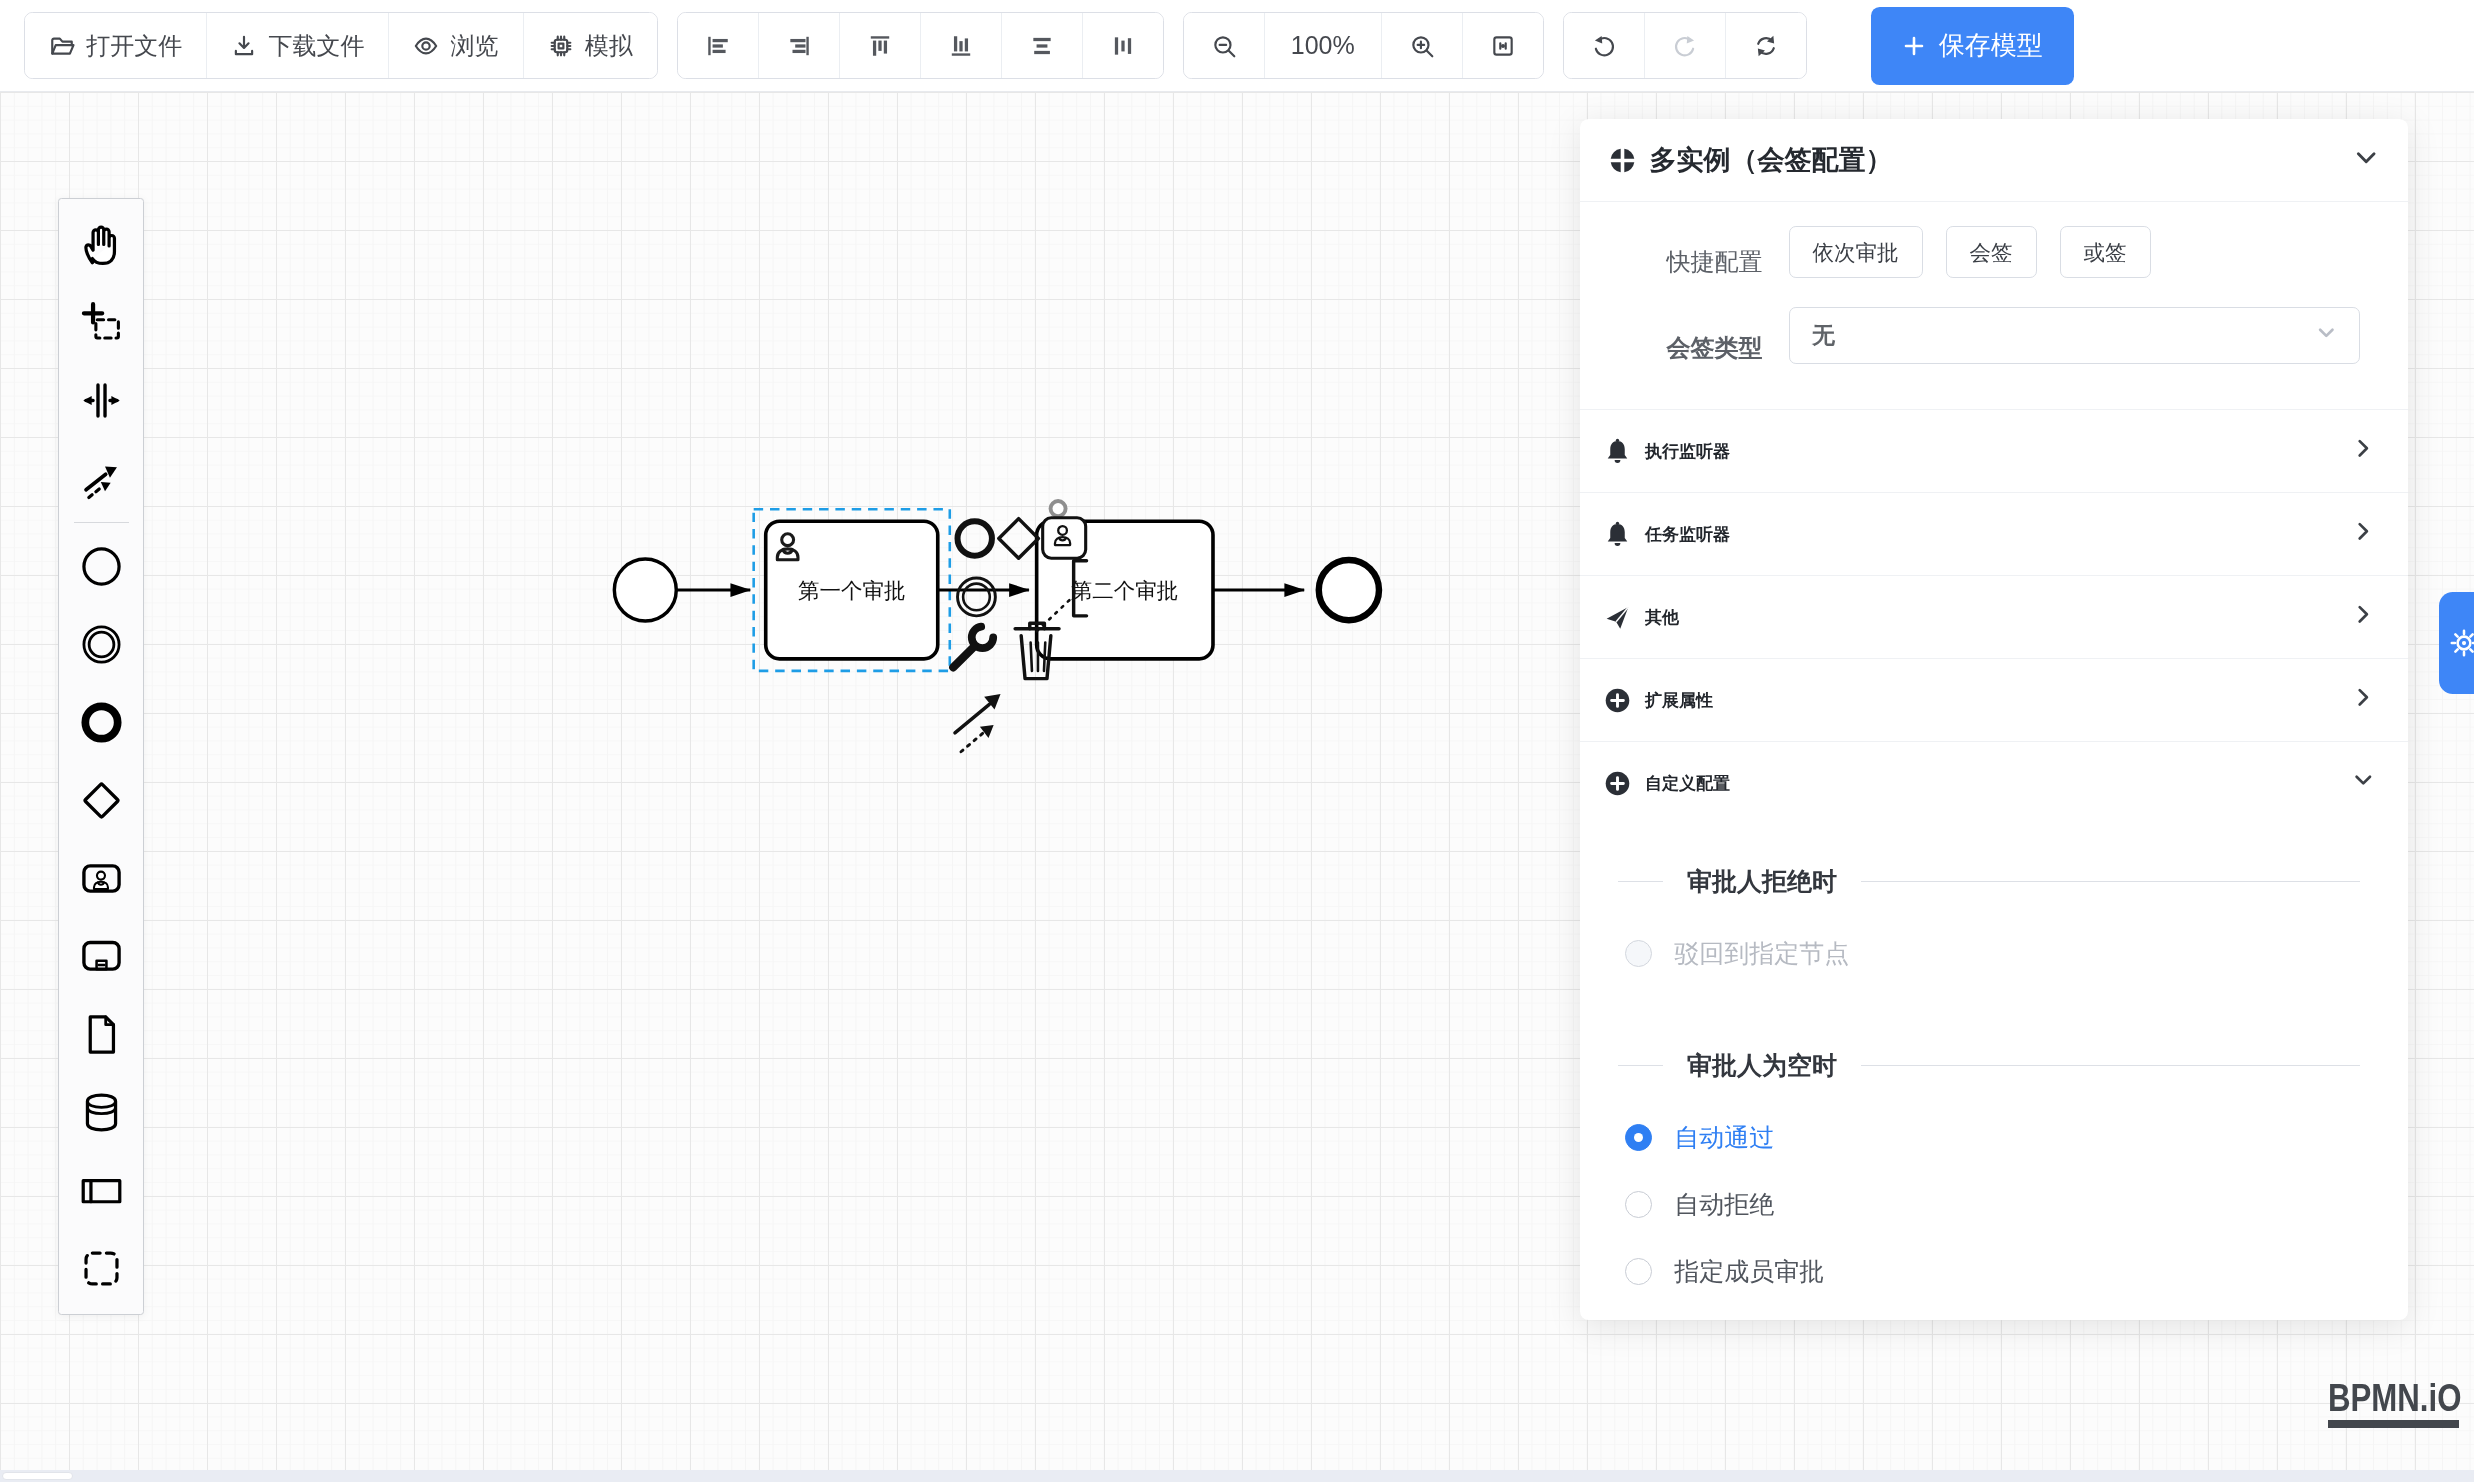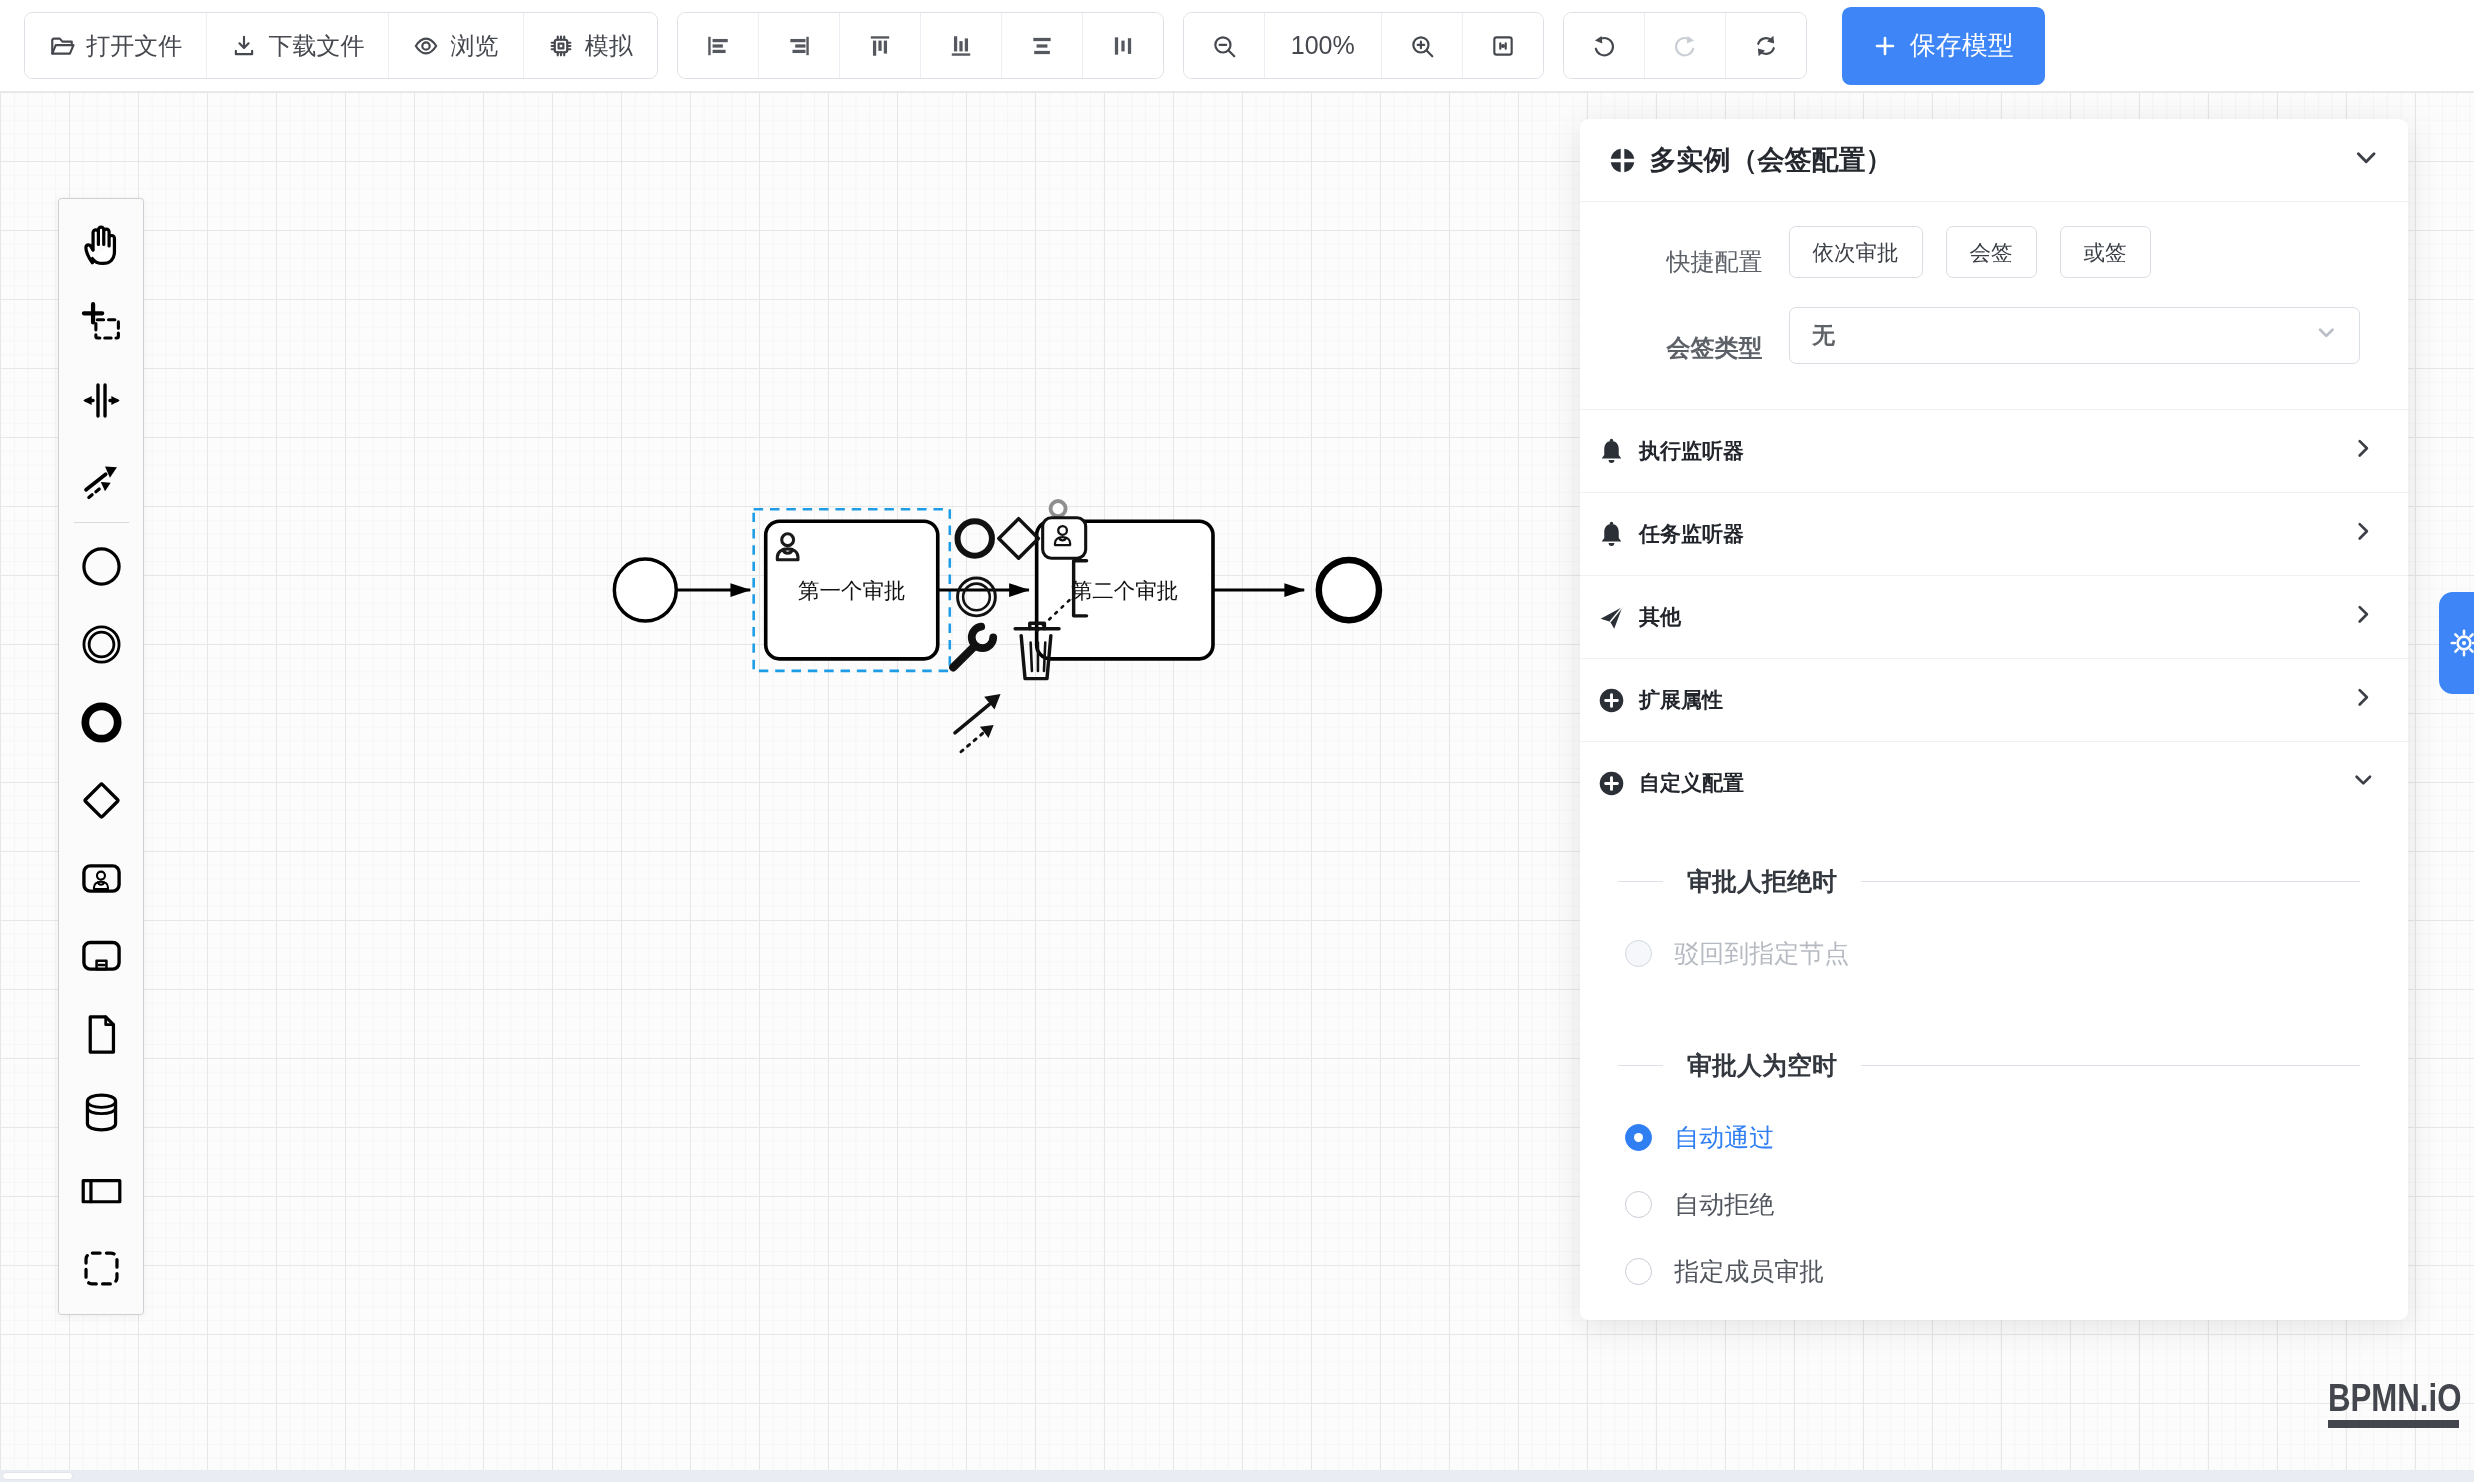--- a/index.html
+++ b/index.html
@@ -30,21 +30,21 @@
   .tgroup { display:flex; align-items:stretch; height:67px; border:1.7px solid #dcdfe6;
     border-radius:8.6px; background:#fff; overflow:hidden; }
   .tbtn { display:flex; align-items:center; gap:11.2px; padding:0 24px; font-size:24px;
     color:#45484e; border-right:1.7px solid #ebeef2; cursor:pointer; background:#fff; }
   .tbtn:last-child { border-right:0; }
   .tbtn.icn { padding:0 27px; }
   .tcell { display:flex; align-items:center; justify-content:center; min-width:117px;
     font-size:25px; color:#45484e; border-right:1.7px solid #ebeef2; }
   svg.ticon { stroke:#45484e; fill:none; stroke-width:2; stroke-linecap:round; stroke-linejoin:round; }
   svg.aicon { fill:#55585e; }
-  .save-btn { margin-left:16px; height:78px; padding:0 31px; border-radius:8.6px;
+  .save-btn { margin-left:45px; height:78px; padding:0 31px; border-radius:8.6px;
     background:var(--accent,#3e86f7); display:flex; align-items:center; gap:13px;
     color:#fff; font-size:26px; cursor:pointer; }
   .save-btn svg { stroke:#fff; stroke-width:2.6; fill:none; stroke-linecap:round; }
 
   
   .palette {
     position:absolute; left:58px; top:198px; width:86px; background:#fbfbfc;
     border:0.9px solid #cccfd4; border-radius:3.4px; z-index:20; padding:6.9px 0;
     display:flex; flex-direction:column; align-items:center;
     box-shadow:0 1.7px 8.6px rgba(0,0,0,.05);
@@ -68,22 +68,22 @@
   .ml-auto { margin-left:auto; }
   .pform { padding:24px 48px 45px 27.5px; }
   .frow { display:flex; align-items:flex-end; }
   .frow + .frow { margin-top:29px;font-weight:bold; }
   .flabel { width:155px; text-align:right; margin-right:26px; font-size:24px; color:#5c6067; flex:none; }
   .mini-btn { height:52px; padding:0 23px; display:flex; align-items:center; border:0.9px solid #d9dde4;
     border-radius:6.9px; background:#fff; font-size:21.5px; color:#3a3e45; margin-right:23px; cursor:pointer; }
   .select { flex:1; height:57px; border:0.9px solid #d9dde4; border-radius:6.9px; display:flex;
     align-items:center; padding:0 22.4px; font-size:23px; color:#5f6368; cursor:pointer; }
   .select .chev svg { stroke:#b9bdc6; }
-  .sect { height:83px; display:flex; align-items:center; gap:13px; padding:0 34px 0 17px;
-    border-top:0.9px solid #eff1f4; font-size:21px; font-weight:bold; color:#22262c; cursor:pointer; }
+  .sect { height:83px; display:flex; align-items:center; gap:13px; padding:0 34px 0 23px;
+    border-top:0.9px solid #eff1f4; font-size:17px; font-weight:bold; color:#22262c; cursor:pointer; }
   .sicon { flex:none; width:29px; height:29px; }
   .custom { padding:6.9px 48px 0 38px; }
   .divider { display:flex; align-items:center; margin-top:34px; }
   .divider.second { margin-top:80px; }
   .dline-s { width:45px; height:1.7px; background:#dde0e6; flex:none; }
   .dtitle { margin:0 24px; font-size:25px; font-weight:bold; color:#33373e; }
   .dline-l { flex:1; height:1.7px; background:#dde0e6; }
   .rrow { display:flex; align-items:center; gap:22.4px; margin-top:40px; font-size:25px;
     color:#50555d; cursor:pointer; padding-left:6.9px; height:31px; }
   .rrow.tight { margin-top:36px; }

